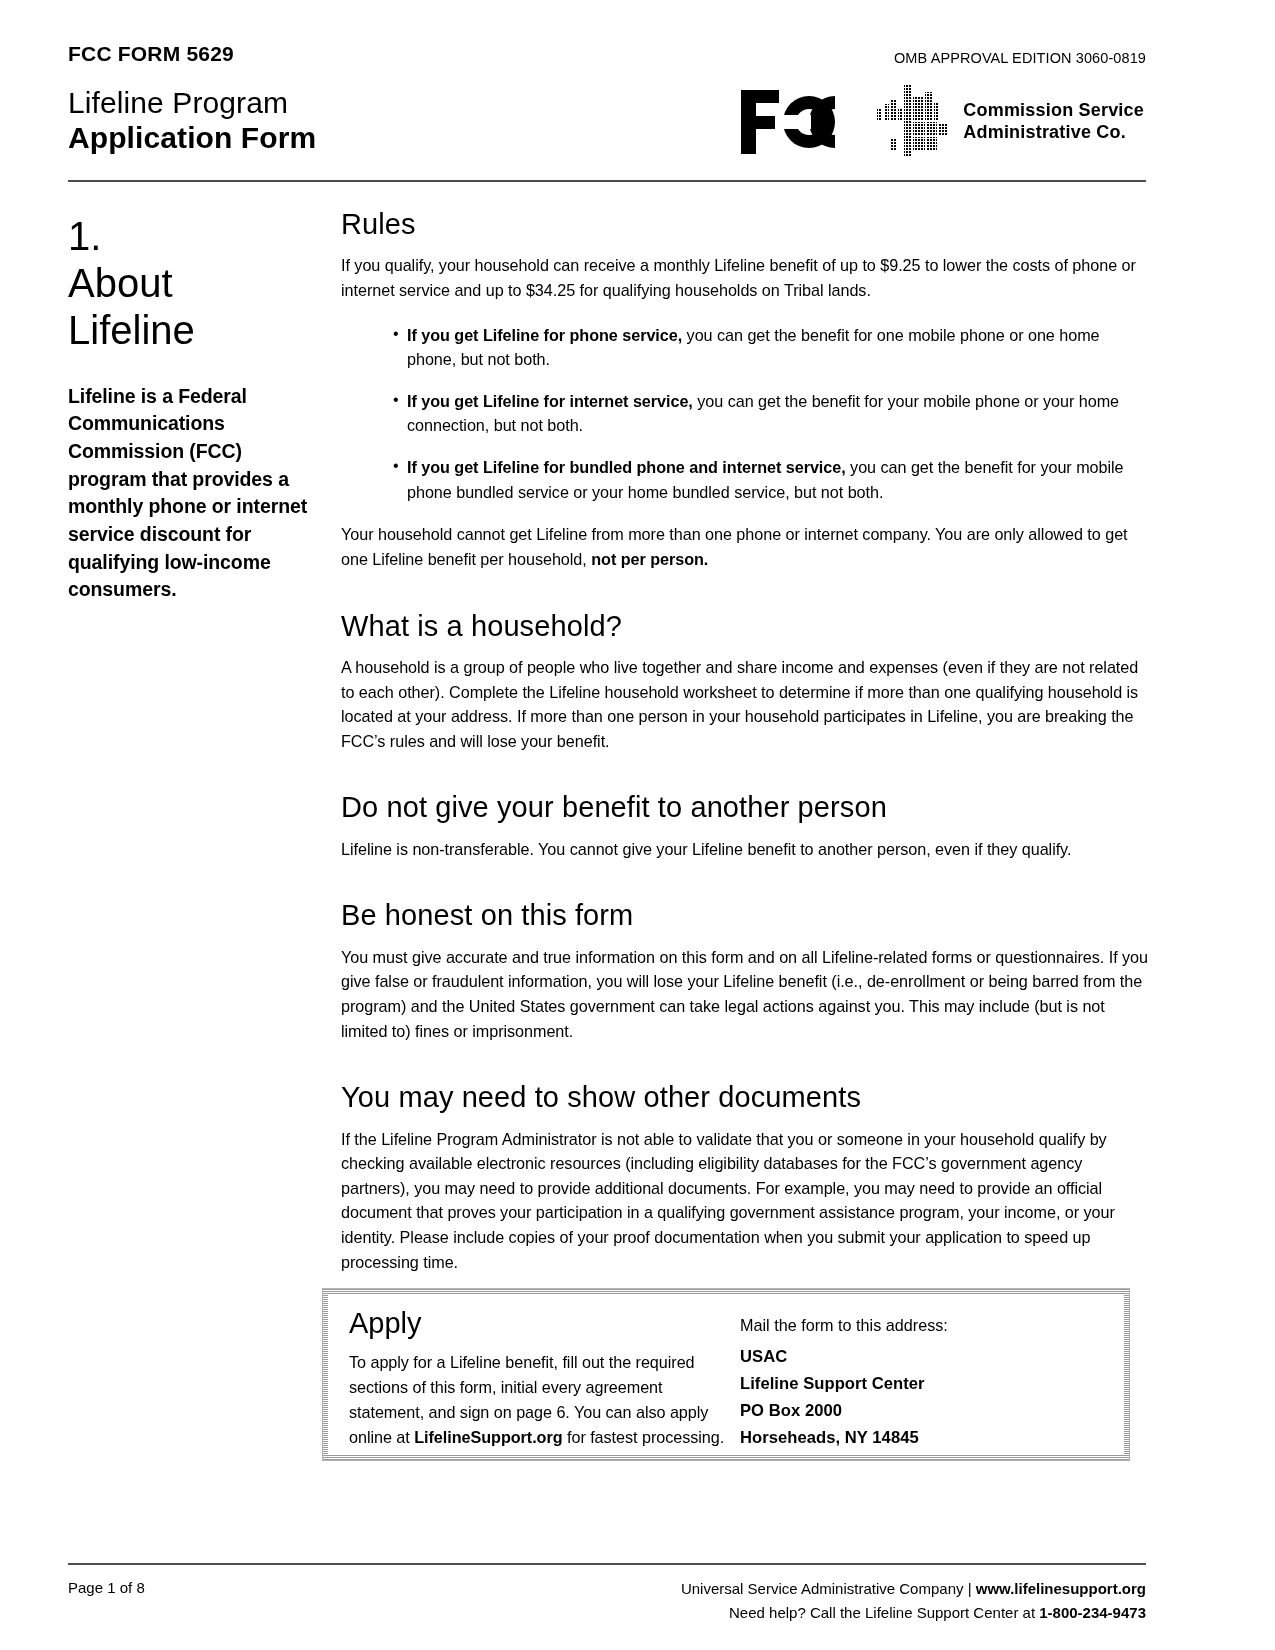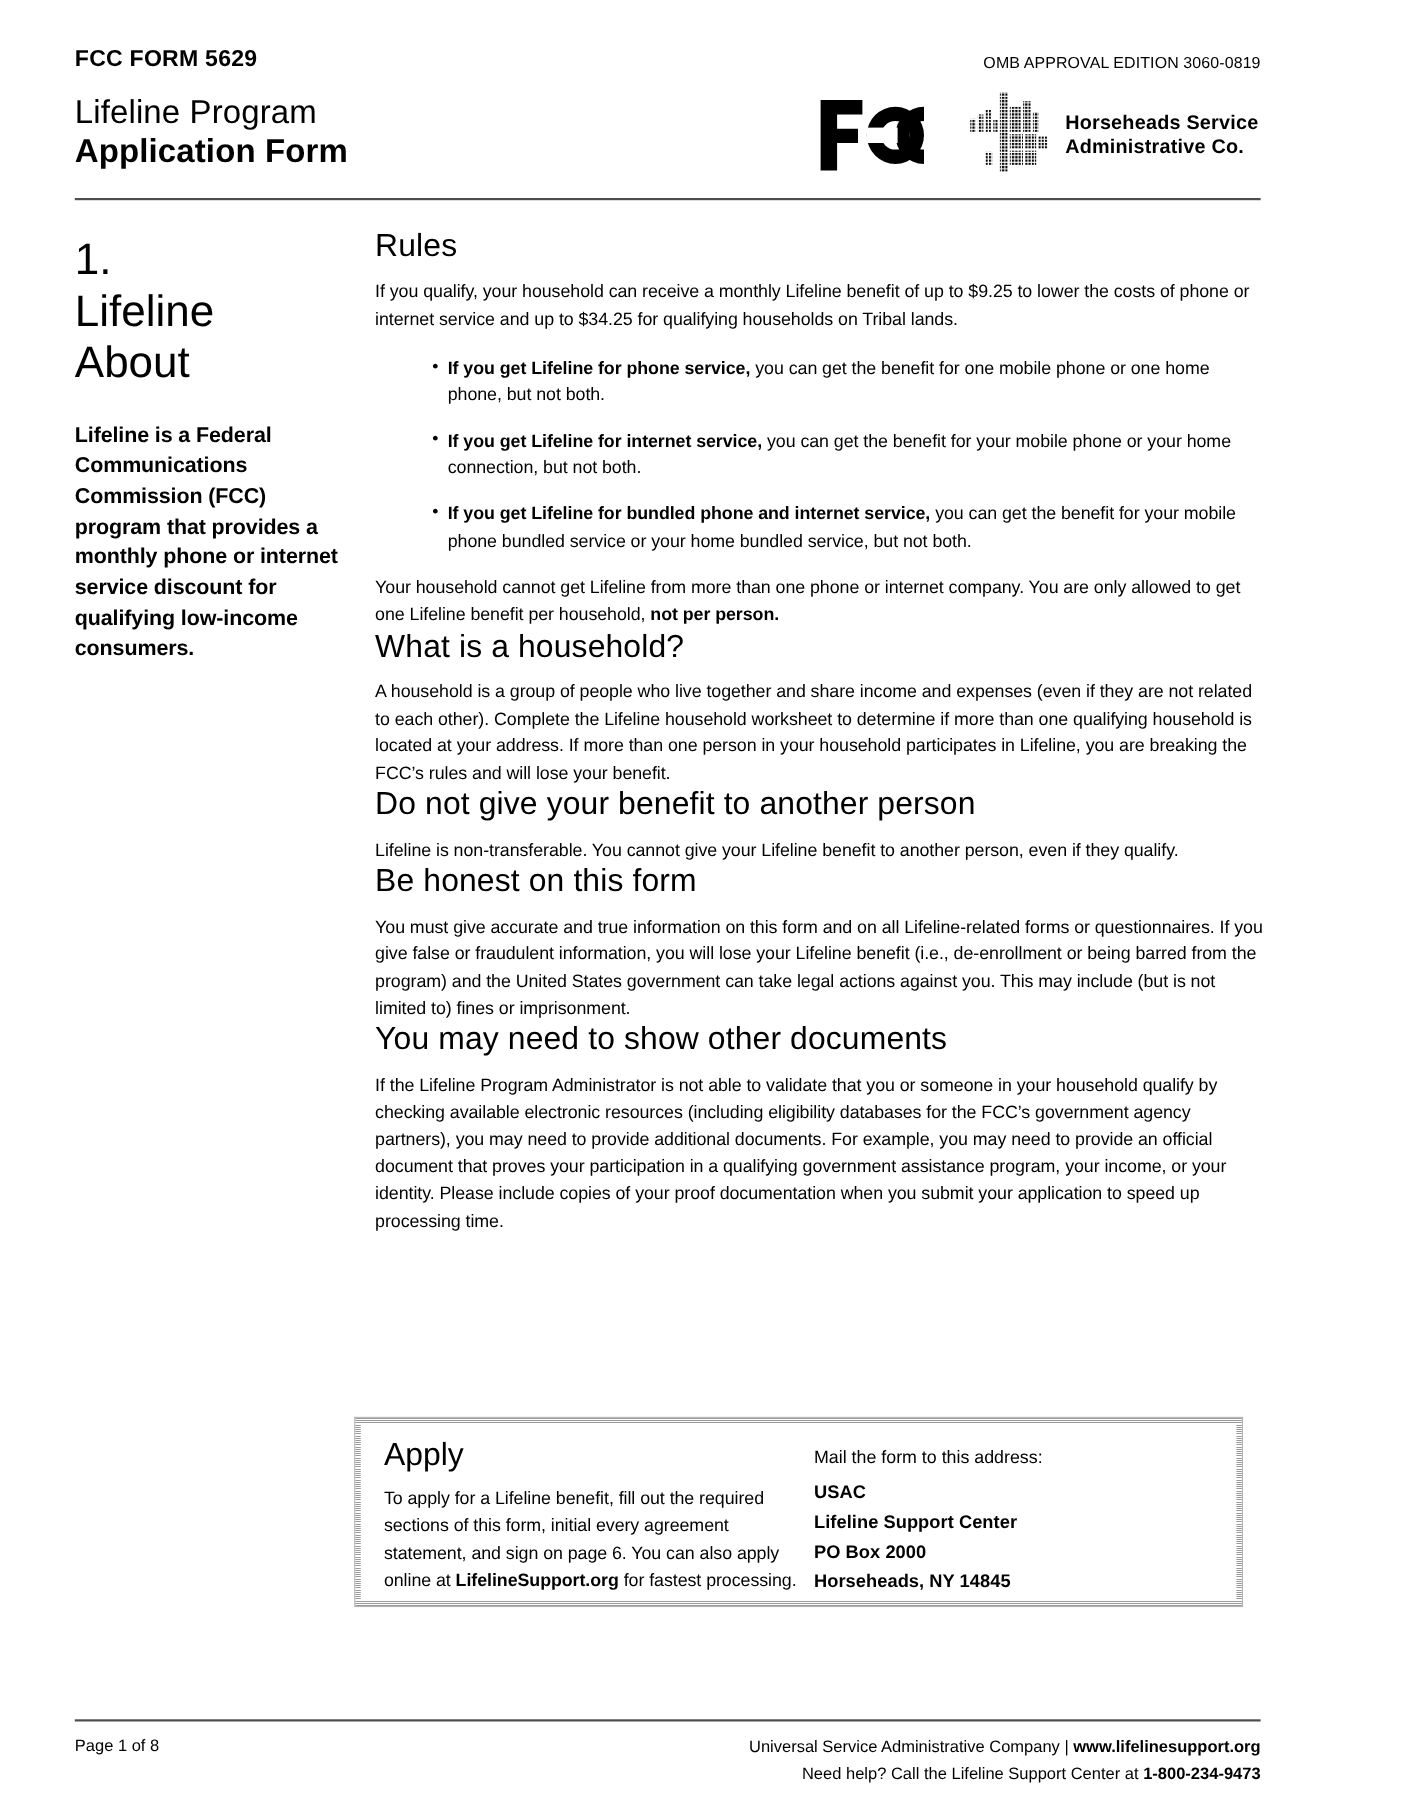--- a/index.html
+++ b/index.html
@@ -123,21 +123,21 @@
     top: 208px;
     width: 810px;
   }
   h2.sec-head {
     font-size: 29px;
     font-weight: 400;
     margin: 0 0 12px 0;
     line-height: 1.15;
     letter-spacing: 0.1px;
   }
-  h2.sec-head.spaced { }
+  h2.sec-head.spaced { margin-top: 38px; }
   p.body {
     font-size: 16.2px;
     line-height: 1.52;
     margin: 0 0 0 0;
     letter-spacing: -0.05px;
     text-align: left;
   }
   ul.rules-list {
     margin: 20px 0 18px 0;
     padding: 0 0 0 52px;
@@ -295,32 +295,32 @@
             <rect x="40" y="40" width="12" height="13" fill="url(#px)"></rect>
             <rect x="54" y="40" width="10" height="13" fill="url(#px)"></rect>
             <rect x="66" y="42" width="8" height="11" fill="url(#px)"></rect>
 
             <rect x="18" y="56" width="6" height="12" fill="url(#px)"></rect>
             <rect x="40" y="55" width="12" height="13" fill="url(#px)"></rect>
             <rect x="54" y="55" width="10" height="13" fill="url(#px)"></rect>
           </svg>
         </span>
         <span class="usac-words">
-          <span>Horseheads Service</span><br>
+          <span>Commission Service</span><br>
           <span>Administrative Co.</span>
         </span>
       </span>
     </div>
   </div>
   <div class="header-rule"></div>
 
   <div class="sidebar">
     <div class="sec-num">1.</div>
+    <div class="sec-title">About</div>
     <div class="sec-title">Lifeline</div>
-    <div class="sec-title">About</div>
     <div class="sidebar-body">Lifeline is a Federal Communications Commission (FCC) program that provides a monthly phone or internet service discount for qualifying low-income consumers.</div>
   </div>
 
   <div class="main">
 
     <h2 class="sec-head">Rules</h2>
     <p class="body">If you qualify, your household can receive a monthly Lifeline benefit of up to $9.25 to lower the costs of phone or internet service and up to $34.25 for qualifying households on Tribal lands.</p>
 
     <ul class="rules-list">
       <li>

